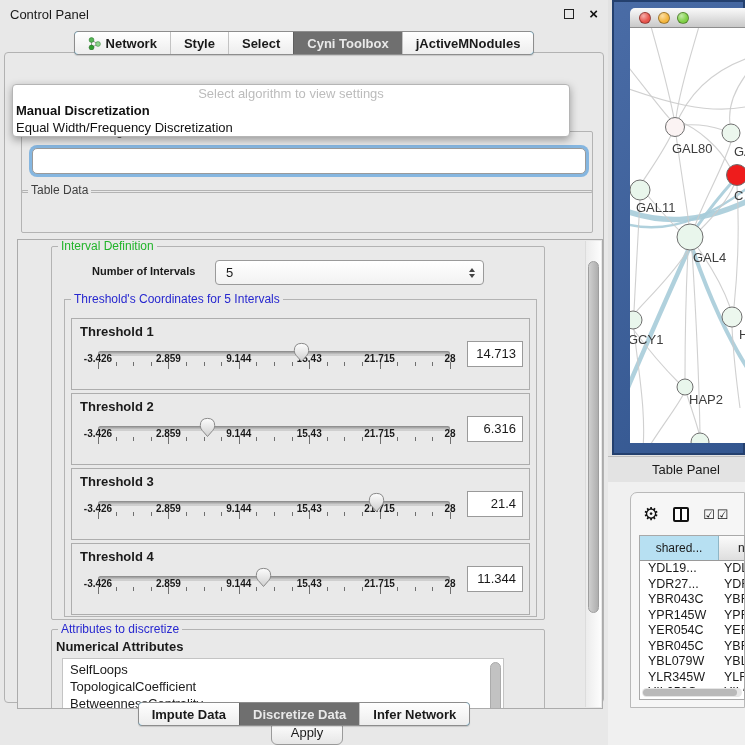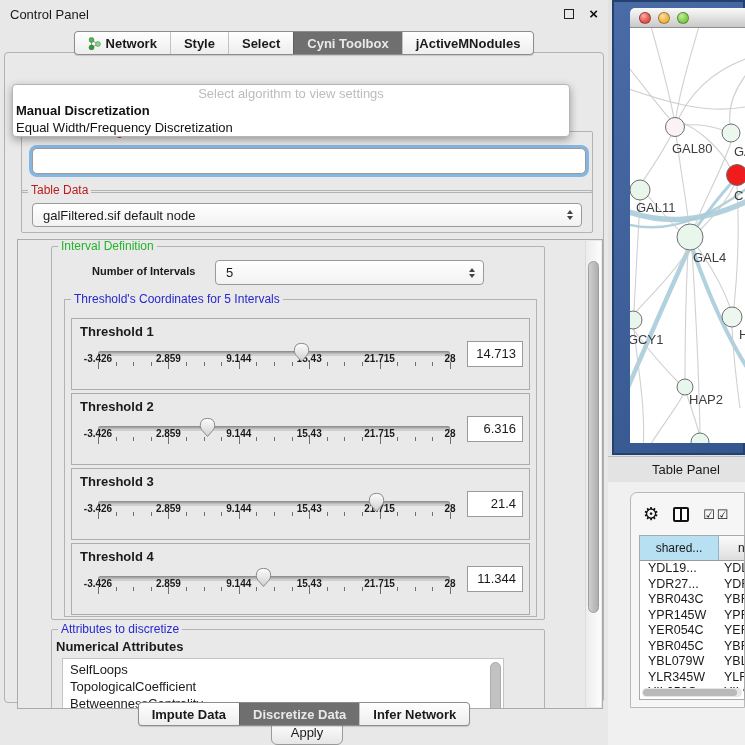--- a/index.html
+++ b/index.html
@@ -14,21 +14,21 @@
   #float-btn{width:10px;height:10px;border:1.5px solid #222;margin-right:15px;background:transparent;}
   #close-btn{font-size:15px;font-weight:700;color:#111;line-height:10px;}
   #top-tabbar{position:absolute;left:0;right:0;top:31px;display:flex;justify-content:center;z-index:5;}
   .segbar{display:flex;border:1px solid #8d8d8d;border-radius:4px;overflow:hidden;background:#0ea5e9;height:24px;box-shadow:0 1px 1px rgba(0,0,0,.15);}
   .seg{display:flex;align-items:center;gap:5px;padding:0 13px;font-size:13px;font-weight:700;color:#1a1a1a;background:linear-gradient(#ffffff,#ededed);border-left:1px solid #c3c3c3;white-space:nowrap;}
   .seg:first-child{border-left:none;}
   .seg.sel{background:#6f6f6f;color:#e9e9e9;border-left-color:#5f5f5f;}
   #outer-pane{position:absolute;left:4px;top:52px;width:600px;height:651px;border:1px solid #b2b2b2;border-radius:4px;background:#e9e9e9;}
 
   .group{position:absolute;border:1px solid #b3b3b3;border-radius:2px;}
-  .group-title{position:absolute;top:-8px;left:6px;background:#e9e9e9;padding:0 3px;font-size:12px;color:#b91c1c;white-space:nowrap;}
+  .group-title{position:absolute;top:-8px;left:6px;background:#e9e9e9;padding:0 3px;font-size:12px;color:#404040;white-space:nowrap;}
   .group-title.blue{color:#2727cf;}
   .group-title.green{color:#22b42a;}
 
   #grp-algo{left:16px;top:78px;width:572px;height:62px;}
   #algo-combo{position:absolute;left:10px;top:16px;right:6px;height:26px;background:#fff;border:1px solid #9a9a9a;border-radius:5px;box-shadow:0 0 0 3px #85b6e0;}
   #grp-tabledata{left:16px;top:137px;width:572px;height:43px;}
   .combo{position:absolute;background:linear-gradient(#ffffff,#f2f2f2);border:1px solid #9a9a9a;border-radius:4px;font-size:13px;display:flex;align-items:center;padding:0 8px 0 10px;}
   .combo .val{flex:1;overflow:hidden;white-space:nowrap;}
   .stepper{display:flex;flex-direction:column;align-items:center;gap:2px;}
   .tri-up{width:0;height:0;border-left:3.5px solid transparent;border-right:3.5px solid transparent;border-bottom:4.5px solid #444;}
@@ -141,27 +141,20 @@
 
     <div id="outer-pane">
 
       <div class="group" id="grp-algo">
         <span class="group-title">Discretization Algorithm</span>
         <div id="algo-combo"></div>
       </div>
 
       <div class="group" id="grp-tabledata">
         <span class="group-title">Table Data</span>
-        <div class="combo" id="tabledata-combo">
-          <span class="val">galFiltered.sif default node</span>
-          <span class="stepper">
-              <span class="tri-up"></span>
-              <span class="tri-down"></span>
-            </span>
-        </div>
       </div>
 
       <div id="scrollpane">
         <div class="group" id="grp-interval">
           <span class="group-title green">Interval Definition</span>
           <span id="noi-label">Number of Intervals</span>
           <div class="combo" id="noi-combo">
             <span class="val">5</span>
             <span class="stepper">
                 <span class="tri-up"></span>

